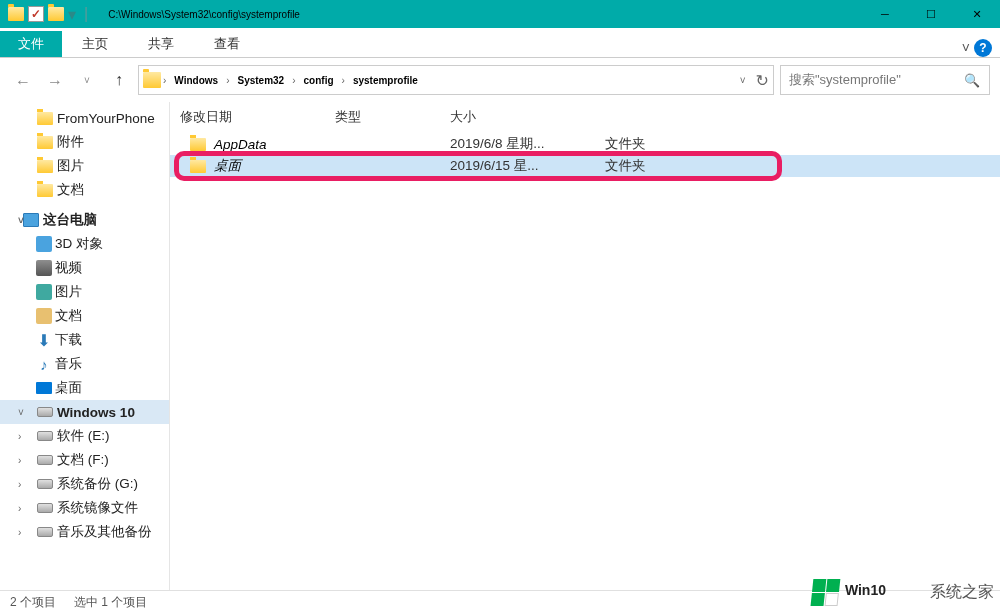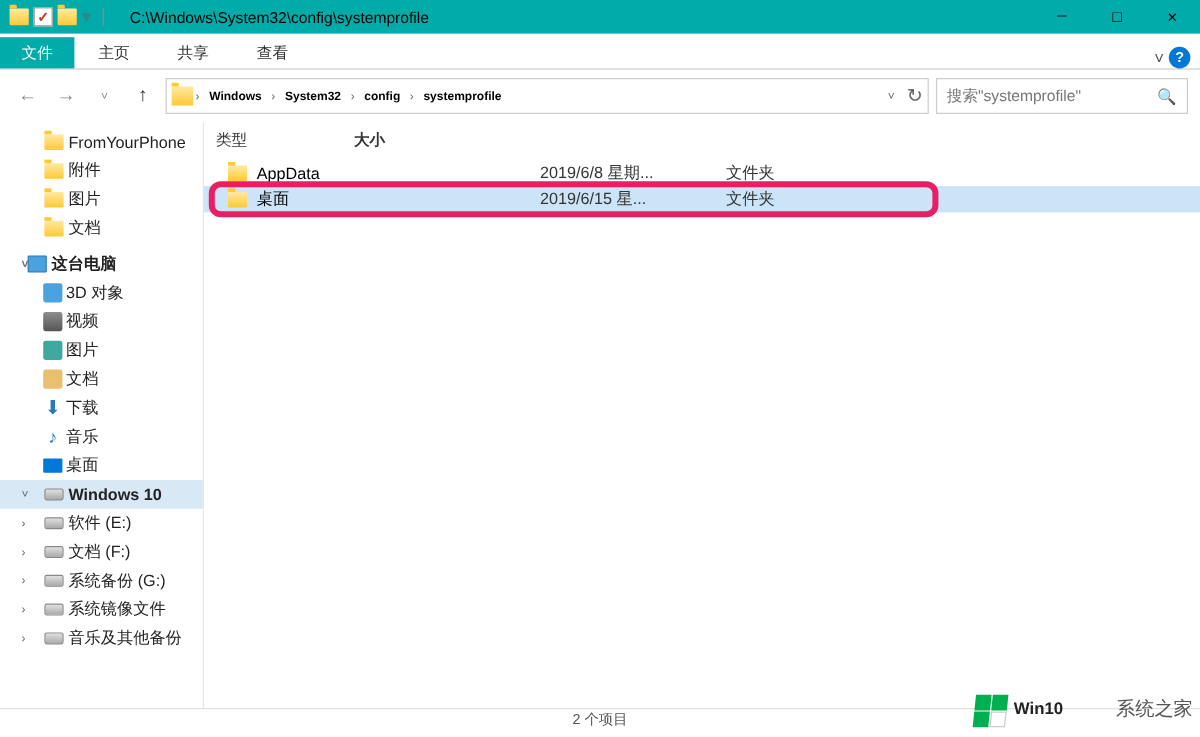--- a/index.html
+++ b/index.html
@@ -4,21 +4,21 @@
   <style>
     * { margin: 0; padding: 0; box-sizing: border-box; font-family: "Microsoft YaHei", "Segoe UI", sans-serif; }
     body { width: 1000px; height: 614px; background: #fff; overflow: hidden; position: relative; }
     
     .titlebar { height: 28px; background: #00aba9; display: flex; align-items: center; color: #000; }
     .titlebar-icons { display: flex; gap: 4px; padding: 0 8px; align-items: center; }
     .folder-icon-small { width: 16px; height: 14px; background: linear-gradient(#ffe9a2, #ffc933); border-radius: 1px; position: relative; }
     .folder-icon-small::before { content:''; position:absolute; top:-3px; left:0; width:6px; height:3px; background:#ffc933; border-radius:1px 1px 0 0; }
     .check-icon { width:16px; height:16px; background:#fff; border:1px solid #999; display:flex; align-items:center; justify-content:center; color:#c0392b; font-size:12px; font-weight:bold; }
     .vsep { color:#5a9a99; margin:0 4px; }
-    .title-text { font-size: 13px; margin-left: 8px; text-align: right; }
+    .title-text { font-size: 10px; margin-left: 8px; text-align: right; }
     .win-controls { margin-left:auto; display:flex; }
     .win-btn { width:46px; height:28px; display:flex; align-items:center; justify-content:center; color:#000; font-size:11px; }
     
     .ribbon-tabs { height: 30px; display:flex; align-items:flex-end; border-bottom:1px solid #ccc; position:relative; }
     .file-tab { background:#00aba9; color:#fff; padding: 5px 18px; font-size:13px; height:26px; display:flex; align-items:center; }
     .tab { padding: 4px 20px; font-size:13px; color:#333; }
     .ribbon-collapse { margin-left:auto; padding:0 8px; display:flex; align-items:center; gap:4px; }
     .help-icon { width:18px; height:18px; border-radius:50%; background:#0078d7; color:#fff; display:flex; align-items:center; justify-content:center; font-size:12px; font-weight:bold; }
     
     .toolbar { height:44px; display:flex; align-items:center; padding:0 10px; gap:6px; }
@@ -45,30 +45,30 @@
     .folder-ic::before { content:''; position:absolute; top:-3px; left:0; width:6px; height:3px; background:#ffc933; }
     .pc-ic { width:16px; height:14px; background:#4aa3df; border:1px solid #2a7ab8; border-radius:1px; }
     .disk-ic { width:16px; height:10px; background:linear-gradient(#e0e0e0,#aaa); border-radius:2px; border:1px solid #888; }
     .generic-ic { width:16px; height:16px; }
     
     .file-pane { flex:1; position:relative; }
     .col-headers { display:flex; padding:6px 10px; font-size:13px; color:#333; border-bottom:1px solid transparent; }
     .col-name { width:270px; padding-left:10px; }
     .col-date { width:155px; }
     .col-type { width:115px; }
-    .col-size { width:80px;font-weight:bold; }
+    .col-size { width:80px; }
     .file-rows { }
     .file-row { display:flex; align-items:center; padding:2px 10px; font-size:13.5px; }
-    .file-row .rn { width:270px; display:flex; align-items:center; gap:8px; padding-left:10px; }
+    .file-row .rn { width:270px; display:flex; align-items:center; gap:8px; padding-left:10px;font-style:italic; }
     .file-row .rd { width:155px; color:#333; }
     .file-row .rt { width:115px; color:#333; }
     .file-row.selected { background:#cce4f7; }
     .highlight-border { position:absolute; border:5px solid #e91e63; border-radius:10px; pointer-events:none; }
     
-    .statusbar { height:24px; border-top:1px solid #e0e0e0; display:flex; align-items:center; padding:0 10px; font-size:12px; color:#555; gap:18px;flex-direction:column; }
+    .statusbar { height:24px; border-top:1px solid #e0e0e0; display:flex; align-items:center; padding:0 10px; font-size:12px; color:#555; gap:18px; }
     
     .watermark { position:absolute; right:6px; bottom:8px; display:flex; align-items:center; gap:6px; }
     .wm-logo { display:flex; flex-wrap:wrap; width:28px; height:28px; transform:skewX(-6deg); }
     .wm-sq { width:13px; height:13px; margin:0.5px; }
     .wm-text { display:flex; flex-direction:row; line-height:1.1; }
     .wm-text .l1 { font-size:14px; font-weight:bold; color:#222; }
     .wm-text .l2 { font-size:16px; color:#555;margin-left:44px; }
     
     .chev-down { font-size:10px; }
   </style>
@@ -229,20 +229,21 @@
         <span class="chev">›</span>
         <span class="icon">
           <span class="disk-ic"></span>
         </span>
         <span>音乐及其他备份</span>
       </div>
   </div>
 
   <div class="file-pane">
     <div class="col-headers">
+      <div class="col-date">修改日期</div>
       <div class="col-type">类型</div>
       <div class="col-size">大小</div>
     </div>
     <div class="file-rows">
       <div class="file-row">
         <div class="rn">
             <span class="folder-ic"></span>
             <span>AppData</span>
           </div>
         <div class="rd">2019/6/8 星期...</div>

